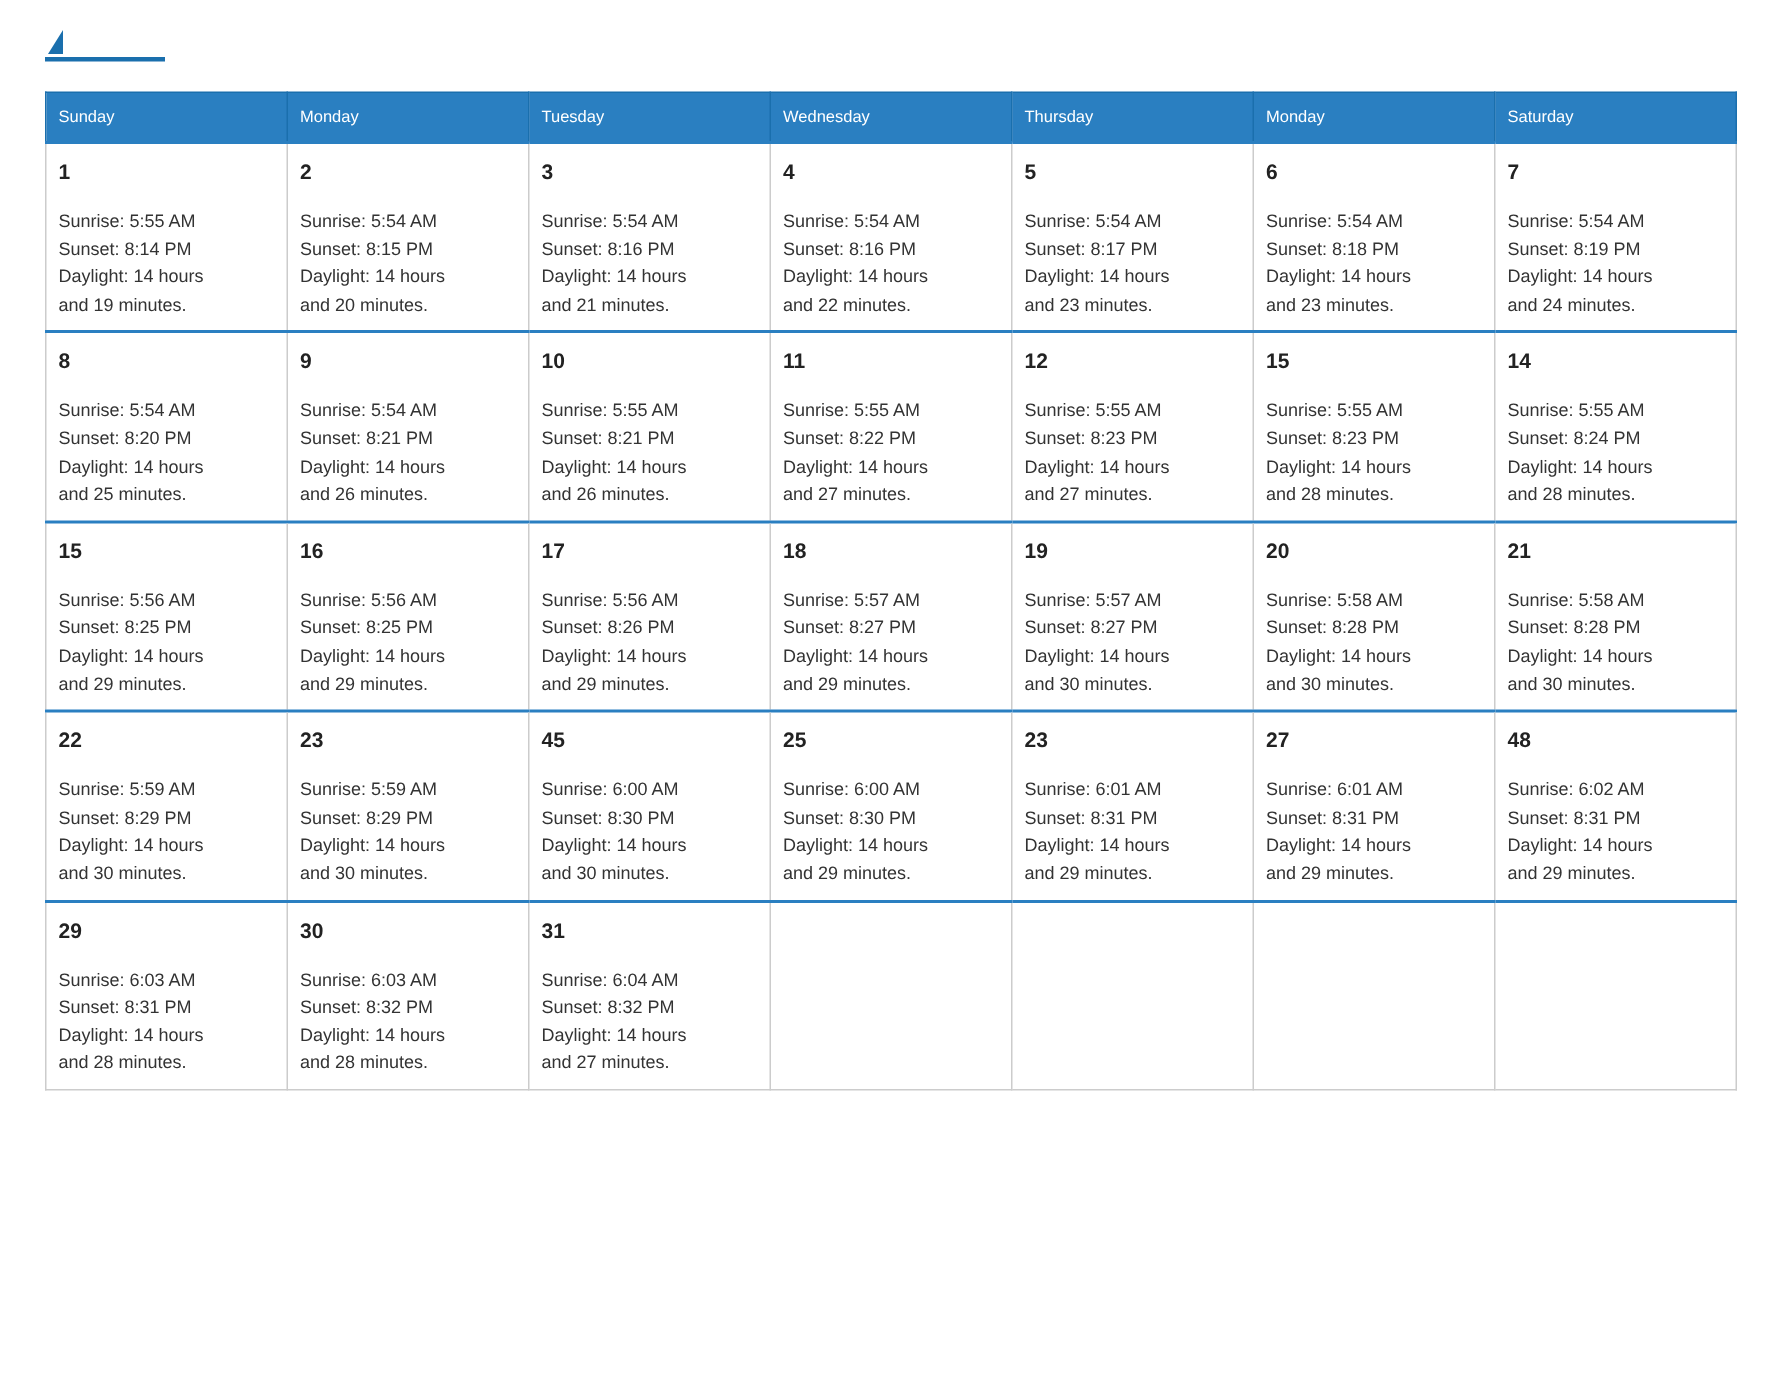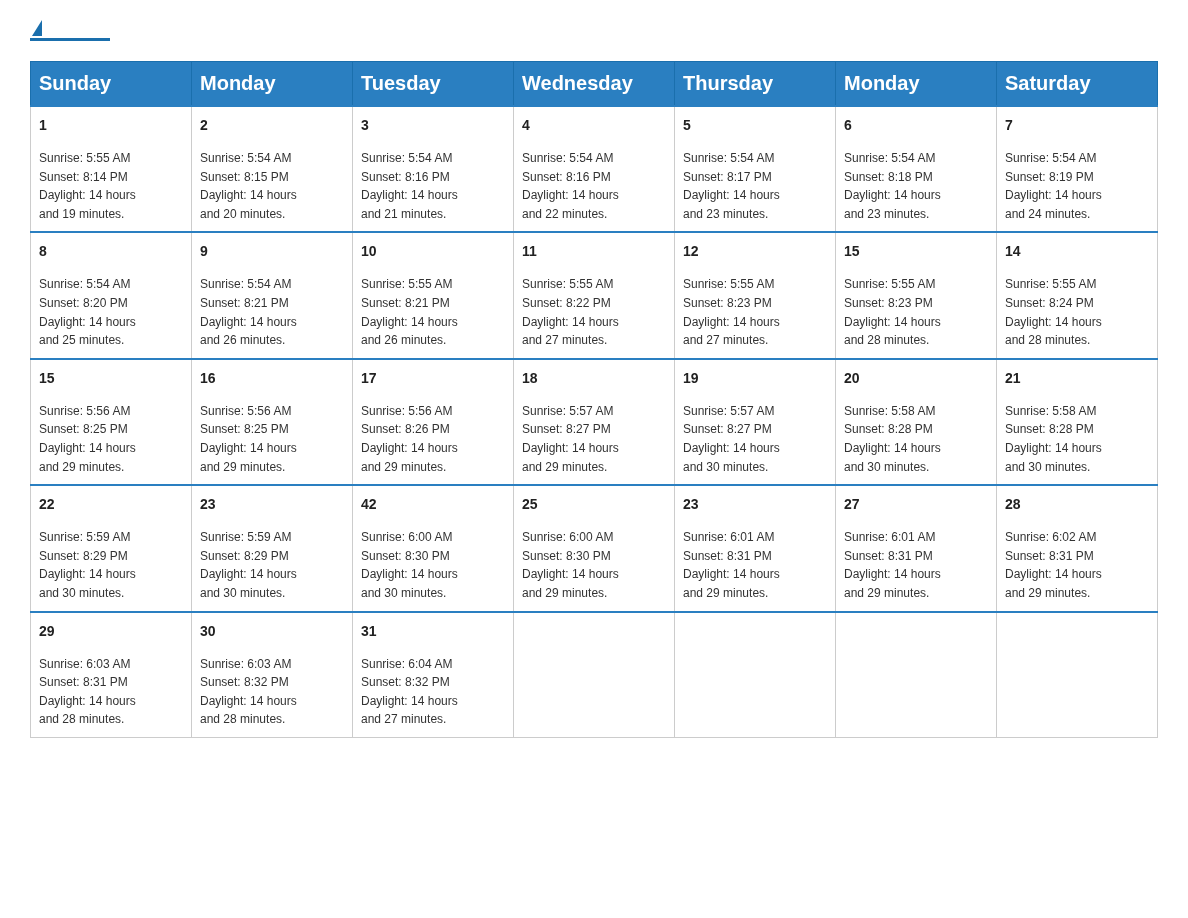--- a/index.html
+++ b/index.html
@@ -59,22 +59,22 @@
     }
     .calendar {
       width: 100%;
       border-collapse: collapse;
       border: 1px solid #ccc;
     }
     .calendar th {
       background: #2a7fc1;
       color: #fff;
       padding: 10px 8px;
-      font-size: 20px;
-      font-weight: bold;
+      font-size: 11px;
+      font-weight: normal;
       text-align: left;
       border: 1px solid #1a6fad;
     }
     .calendar td {
       vertical-align: top;
       padding: 8px;
       border: 1px solid #ccc;
       font-size: 12.5px;
       line-height: 1.5;
       min-height: 90px;
@@ -228,37 +228,37 @@
       <tr class="week-row">
         <td>
           <span class="day-number">22</span>
           <div class="day-info">Sunrise: 5:59 AM<br>Sunset: 8:29 PM<br>Daylight: 14 hours<br>and 30 minutes.</div>
         </td>
         <td>
           <span class="day-number">23</span>
           <div class="day-info">Sunrise: 5:59 AM<br>Sunset: 8:29 PM<br>Daylight: 14 hours<br>and 30 minutes.</div>
         </td>
         <td>
-          <span class="day-number">42</span>
+          <span class="day-number">45</span>
           <div class="day-info">Sunrise: 6:00 AM<br>Sunset: 8:30 PM<br>Daylight: 14 hours<br>and 30 minutes.</div>
         </td>
         <td>
           <span class="day-number">25</span>
           <div class="day-info">Sunrise: 6:00 AM<br>Sunset: 8:30 PM<br>Daylight: 14 hours<br>and 29 minutes.</div>
         </td>
         <td>
           <span class="day-number">23</span>
           <div class="day-info">Sunrise: 6:01 AM<br>Sunset: 8:31 PM<br>Daylight: 14 hours<br>and 29 minutes.</div>
         </td>
         <td>
           <span class="day-number">27</span>
           <div class="day-info">Sunrise: 6:01 AM<br>Sunset: 8:31 PM<br>Daylight: 14 hours<br>and 29 minutes.</div>
         </td>
         <td>
-          <span class="day-number">28</span>
+          <span class="day-number">48</span>
           <div class="day-info">Sunrise: 6:02 AM<br>Sunset: 8:31 PM<br>Daylight: 14 hours<br>and 29 minutes.</div>
         </td>
       </tr>
       <tr class="week-row">
         <td>
           <span class="day-number">29</span>
           <div class="day-info">Sunrise: 6:03 AM<br>Sunset: 8:31 PM<br>Daylight: 14 hours<br>and 28 minutes.</div>
         </td>
         <td>
           <span class="day-number">30</span>

